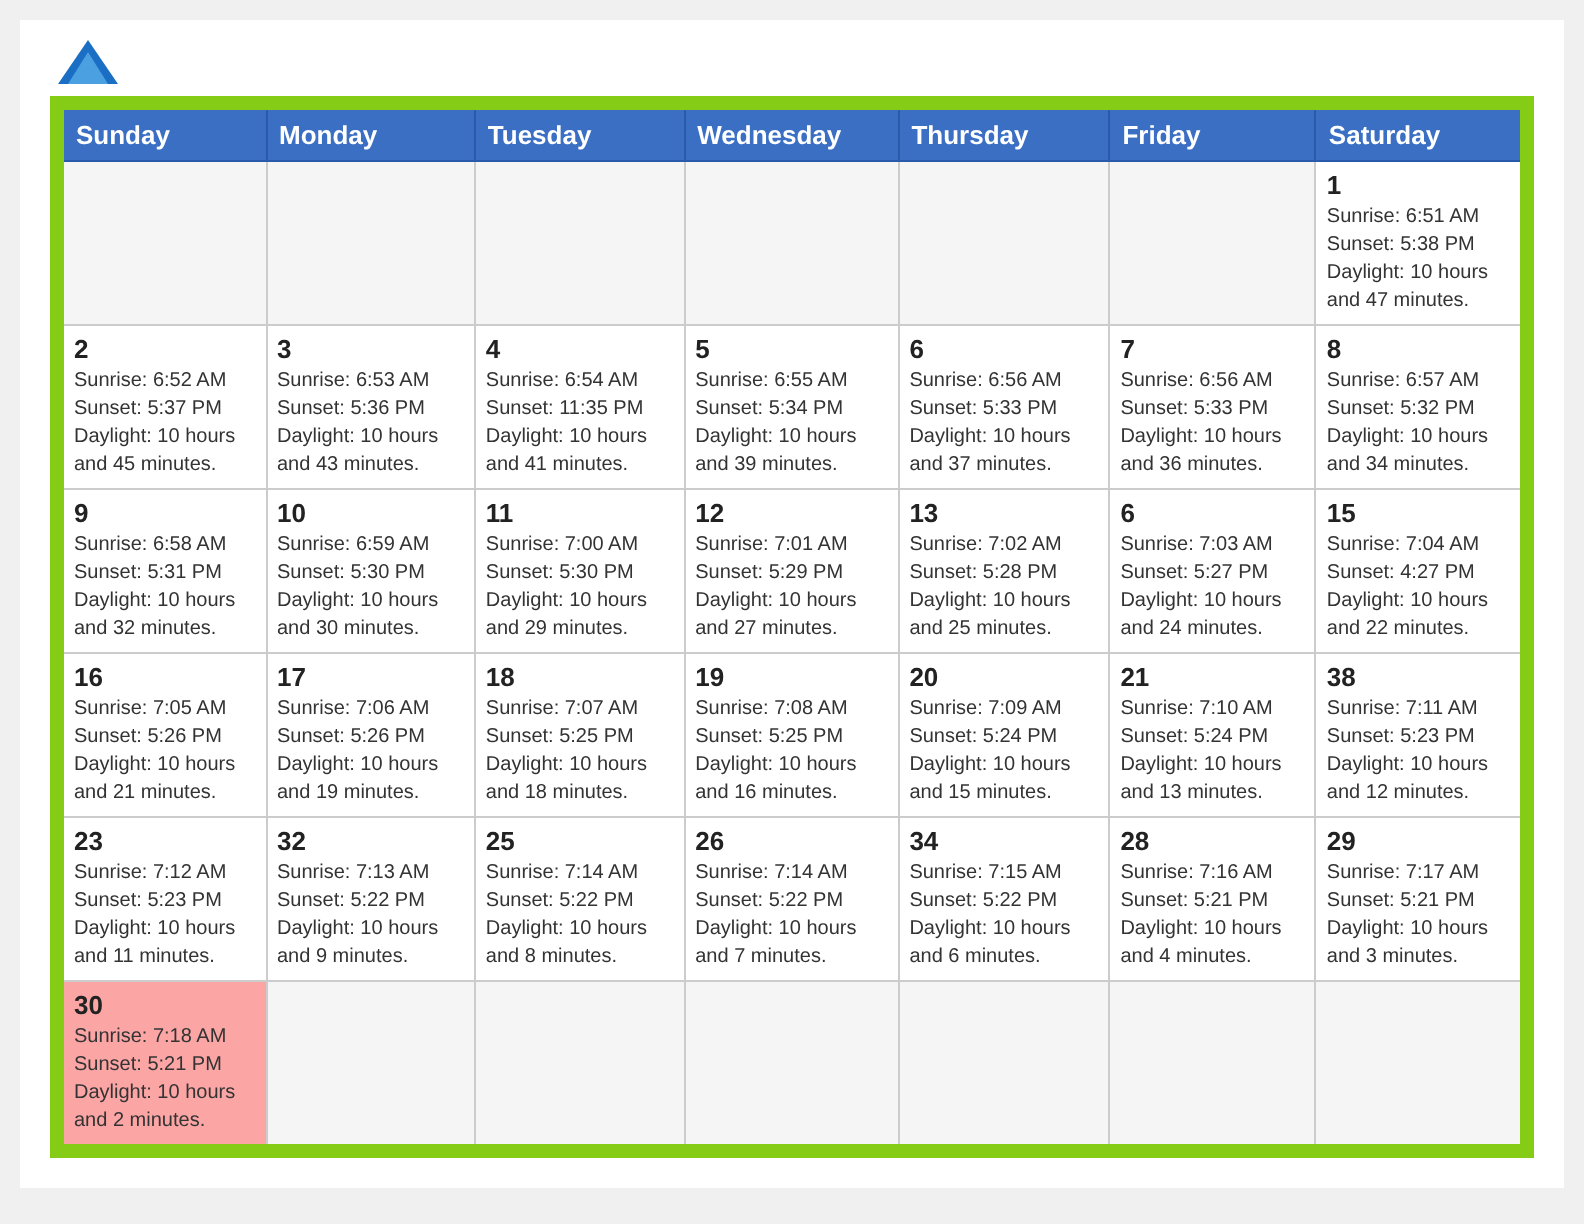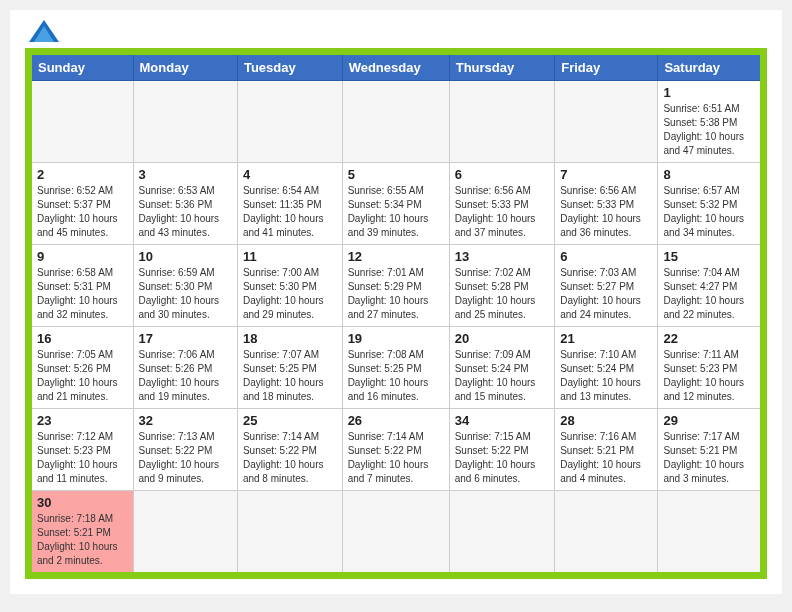--- a/index.html
+++ b/index.html
@@ -266,21 +266,21 @@
 Sunset: 5:24 PM
 Daylight: 10 hours and 15 minutes.</div>
           </td>
           <td>
             <div class="day-number">21</div>
             <div class="day-info">Sunrise: 7:10 AM
 Sunset: 5:24 PM
 Daylight: 10 hours and 13 minutes.</div>
           </td>
           <td>
-            <div class="day-number">22</div>
+            <div class="day-number">38</div>
             <div class="day-info">Sunrise: 7:11 AM
 Sunset: 5:23 PM
 Daylight: 10 hours and 12 minutes.</div>
           </td>
         </tr>
         <tr>
           <td>
             <div class="day-number">23</div>
             <div class="day-info">Sunrise: 7:12 AM
 Sunset: 5:23 PM

